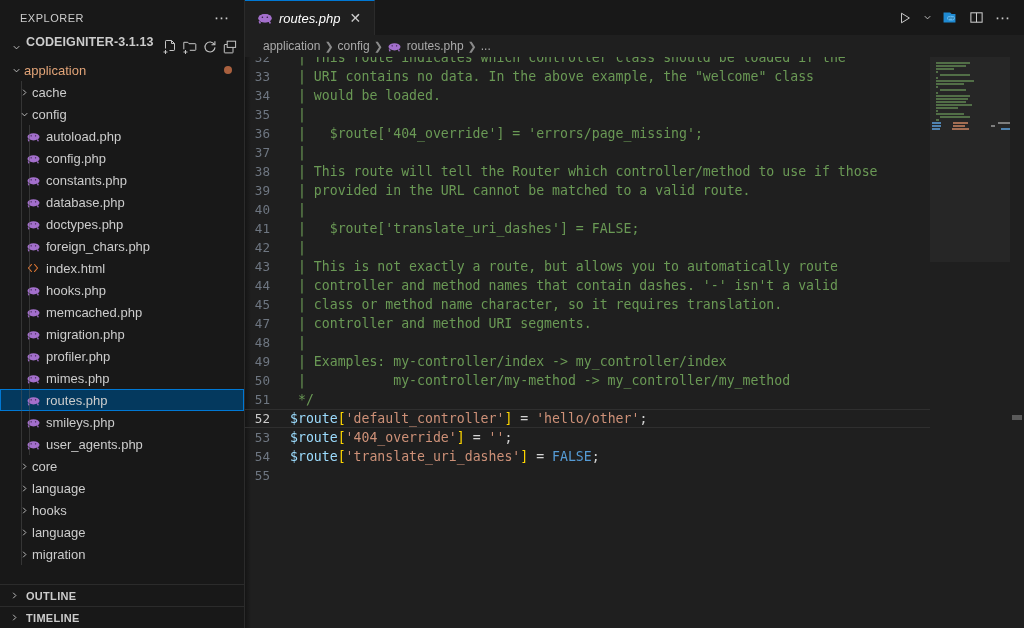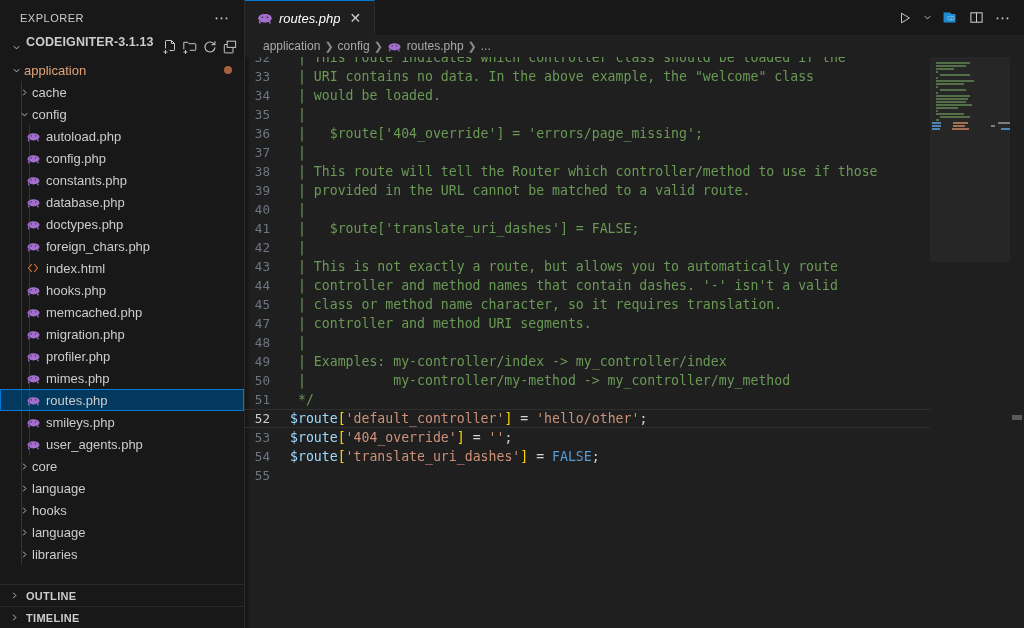--- a/index.html
+++ b/index.html
@@ -499,21 +499,21 @@
           <span class="rname">language</span>
         </div>
         <div class="row folder">
           <div class="guide" style="left: 21px;"></div>
           <div style="width: 16px; flex: 0 0 16px;"></div>
           <span class="chev">
             <svg width="11" height="11" viewBox="0 0 16 16">
               <path d="M6 4l4 4-4 4" fill="none" stroke="#cccccc" stroke-width="1.3"></path>
             </svg>
           </span>
-          <span class="rname">libraries</span>
+          <span class="rname">migration</span>
         </div>
       </div>
 
     <div id="sections">
         <div class="sb-section">
           <span style="display: flex; align-items: center; width: 16px; justify-content: center;">
             <svg width="11" height="11" viewBox="0 0 16 16">
               <path d="M6 4l4 4-4 4" fill="none" stroke="#cccccc" stroke-width="1.3"></path>
             </svg>
           </span>

